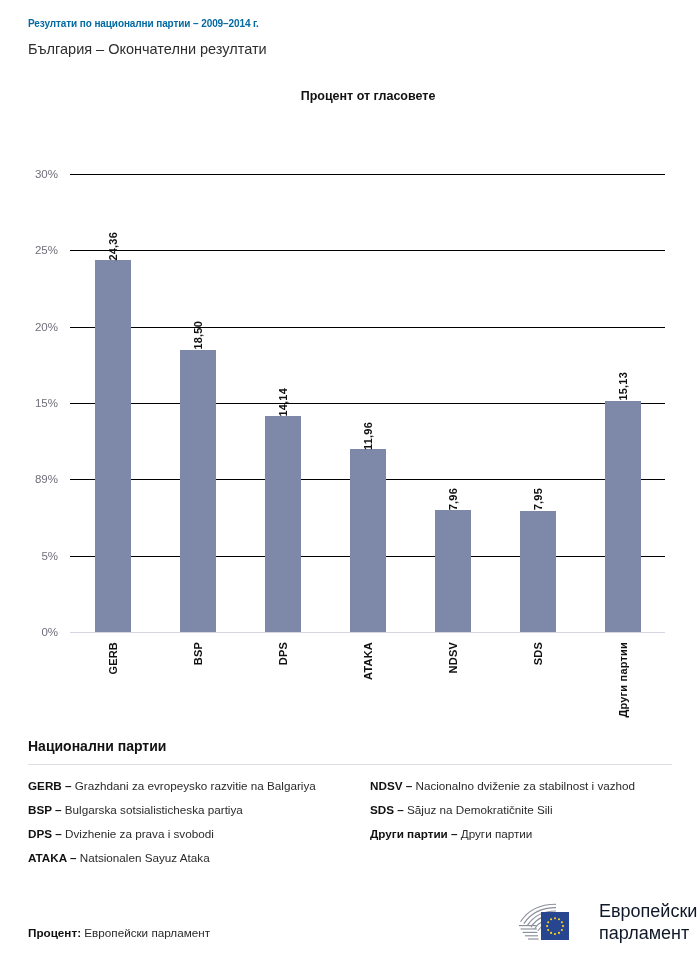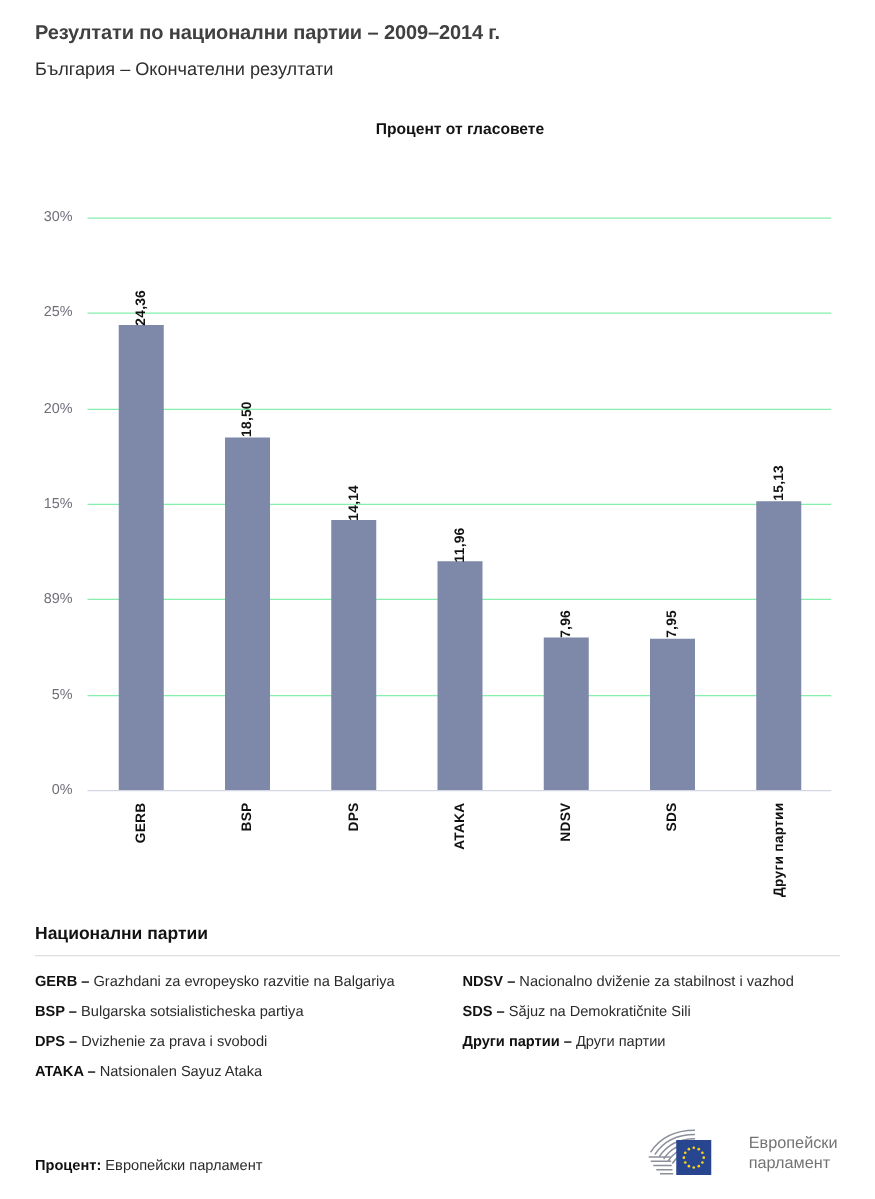--- a/index.html
+++ b/index.html
@@ -12,24 +12,24 @@
     height: 959px;
     font-family: "Liberation Sans", sans-serif;
     color: #1a1a1a;
     position: relative;
     overflow: hidden;
   }
 
   
   #header { padding: 18px 0 0 28px; }
   #chart-title {
-    font-size: 16px;
+    font-size: 10px;
     font-weight: bold;
     letter-spacing: -0.1px;
-    color: #404040;
+    color: #0369a1;
     margin: 0;
   }
   #chart-subtitle {
     font-size: 14.5px;
     font-weight: normal;
     color: #2e2e2e;
     margin: 12px 12px 0 0;
   }
   #axis-caption {
     font-size: 12.5px;
@@ -52,21 +52,21 @@
     left: 70px;
     top: 14px;
     width: 595px;
     height: 458px;
   }
   .gridline {
     position: absolute;
     left: 0;
     width: 100%;
     height: 1px;
-    background: #86efac;
+    background: #000000;
   }
   .gridline.baseline { background: #d4d7e2; }
   .ytick {
     position: absolute;
     right: 100%;
     margin-right: 12px;
     transform: translateY(-50%);
     font-size: 11.5px;
     color: #6f6f7a;
     white-space: nowrap;
@@ -169,23 +169,23 @@
     left: 516px;
     top: 899px;
     width: 168px;
     height: 46px;
     display: flex;
     align-items: center;
     gap: 9px;
   }
   #ep-logo-mark { width: 74px; height: 42px; flex: none; }
   #ep-logo-text {
-    font-size: 13px;
+    font-size: 18px;
     line-height: 1.24;
-    color: #737373;
+    color: #0f172a;
     white-space: pre-line;
   }
 </style>
 </head>
 <body>
 
 <div id="header">
   <h1 id="chart-title">Резултати по национални партии – 2009–2014 г.</h1>
   <div id="chart-subtitle">България – Окончателни резултати</div>
   <div id="axis-caption">Процент от гласовете</div>

